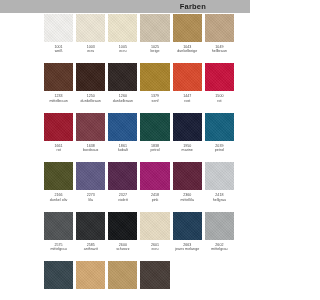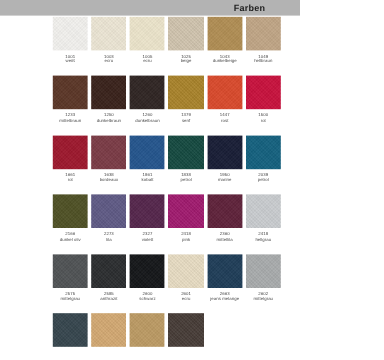--- a/index.html
+++ b/index.html
@@ -8,21 +8,21 @@
     background:#ffffff;
     font-family:"Liberation Sans", sans-serif;
   }
   #page{position:relative;width:250px;height:300px;background:#ffffff;overflow:hidden;}
 
   
   .header-bar{
     position:absolute;left:0;top:0;width:250px;height:13px;
     background:#b3b3b3;
     display:flex;align-items:center;justify-content:flex-end;
-    box-sizing:border-box;padding-right:29px;
+    box-sizing:border-box;padding-right:44px;
   }
   .header-title{
     font-size:7.5px;font-weight:bold;color:#1d1d1d;
     letter-spacing:.2px;line-height:1;
   }
 
   
   .grid{
     position:absolute;left:44px;top:14px;
     width:190px;

